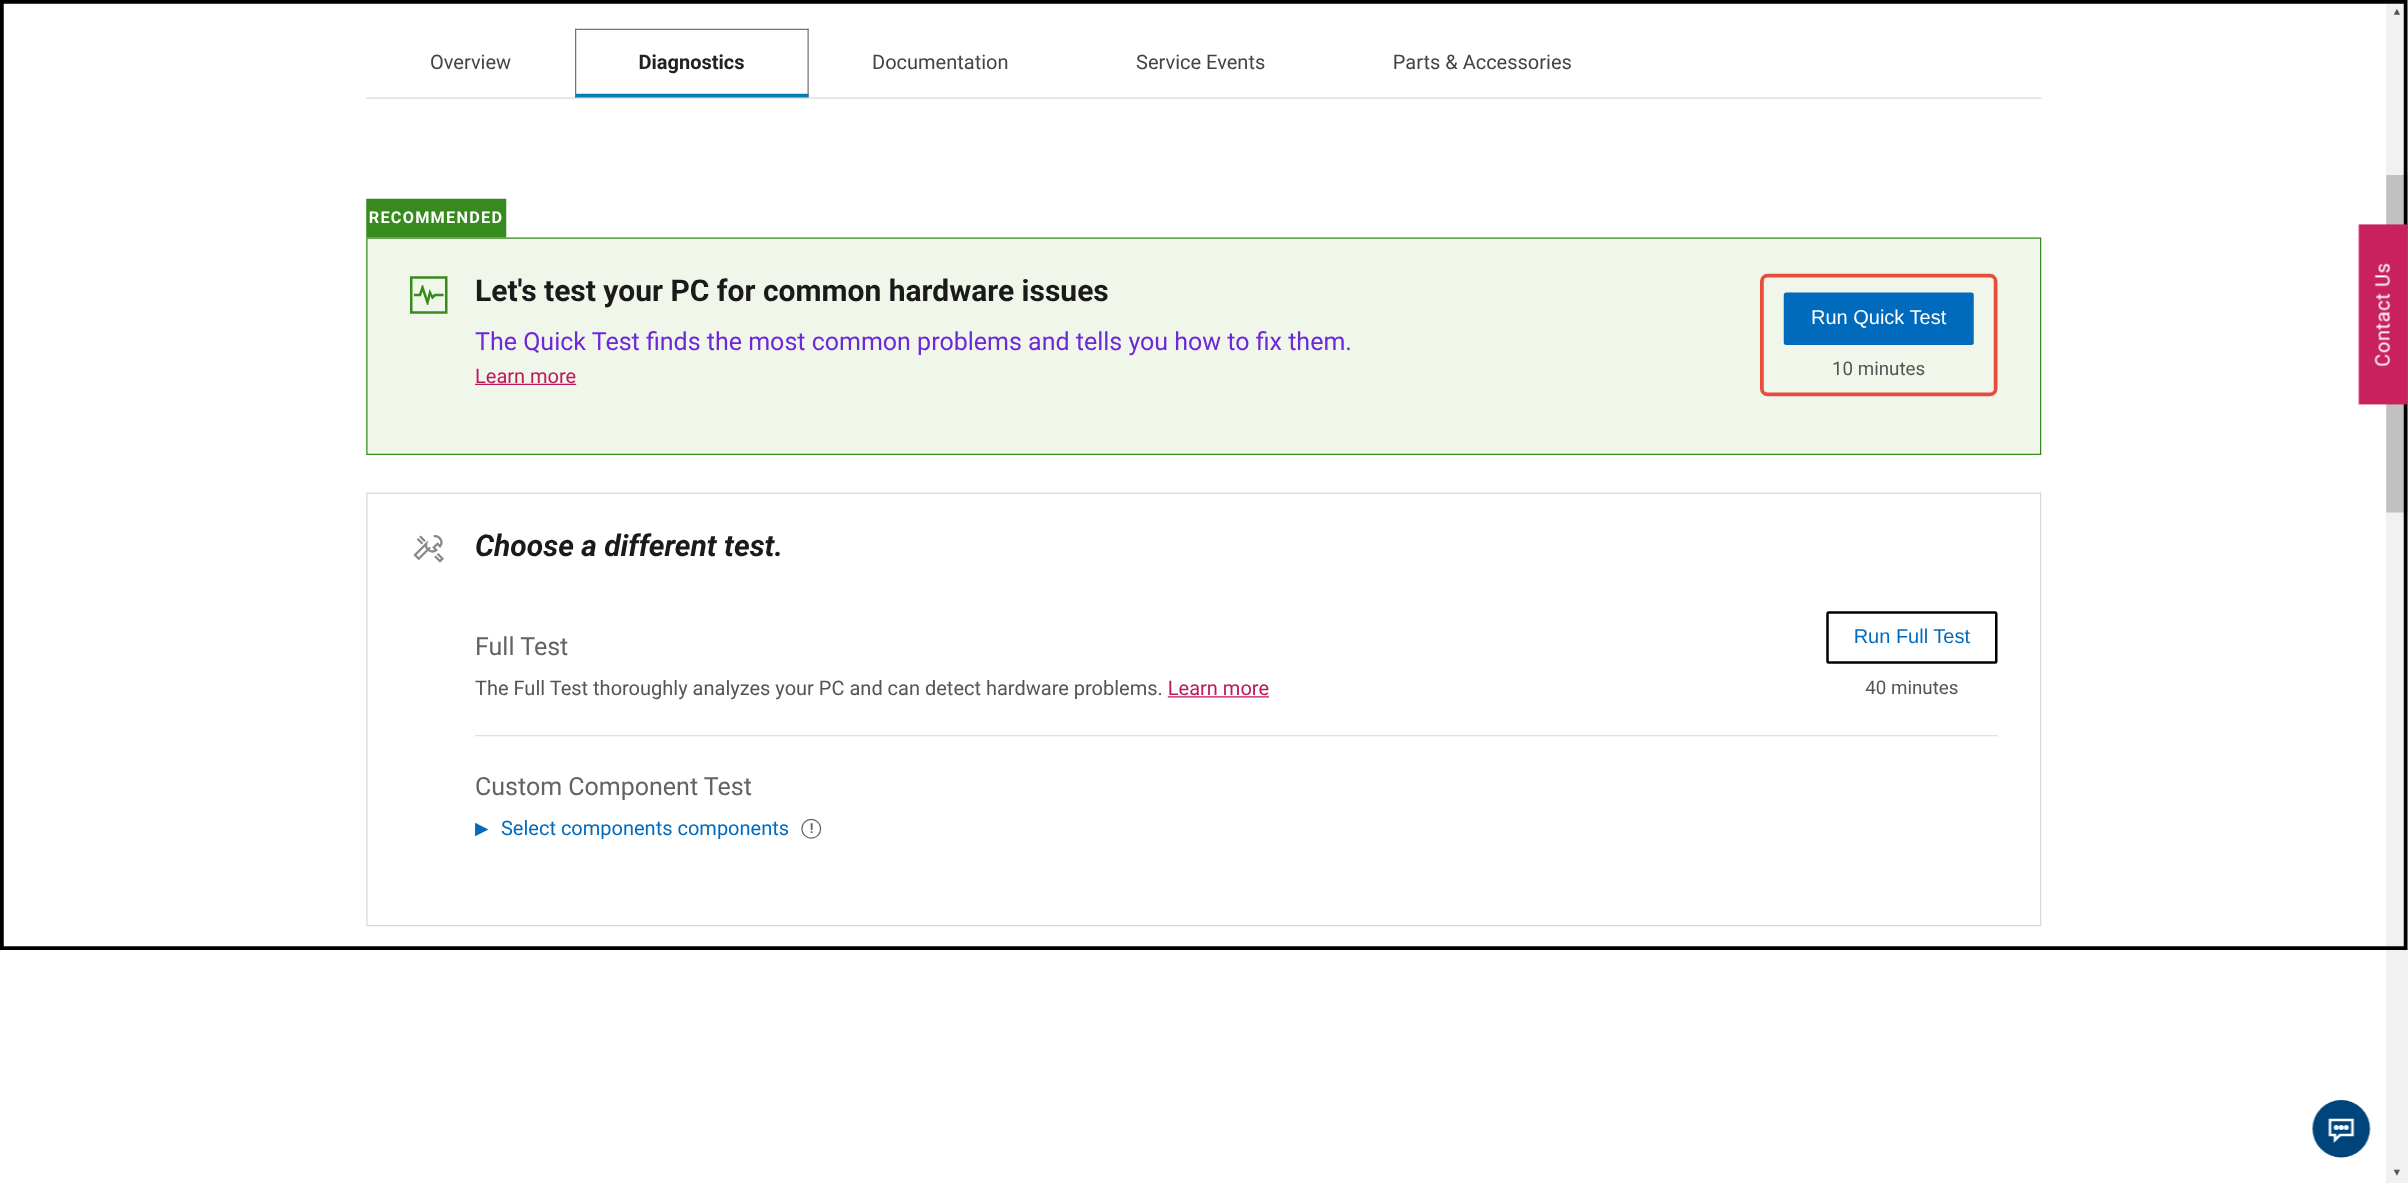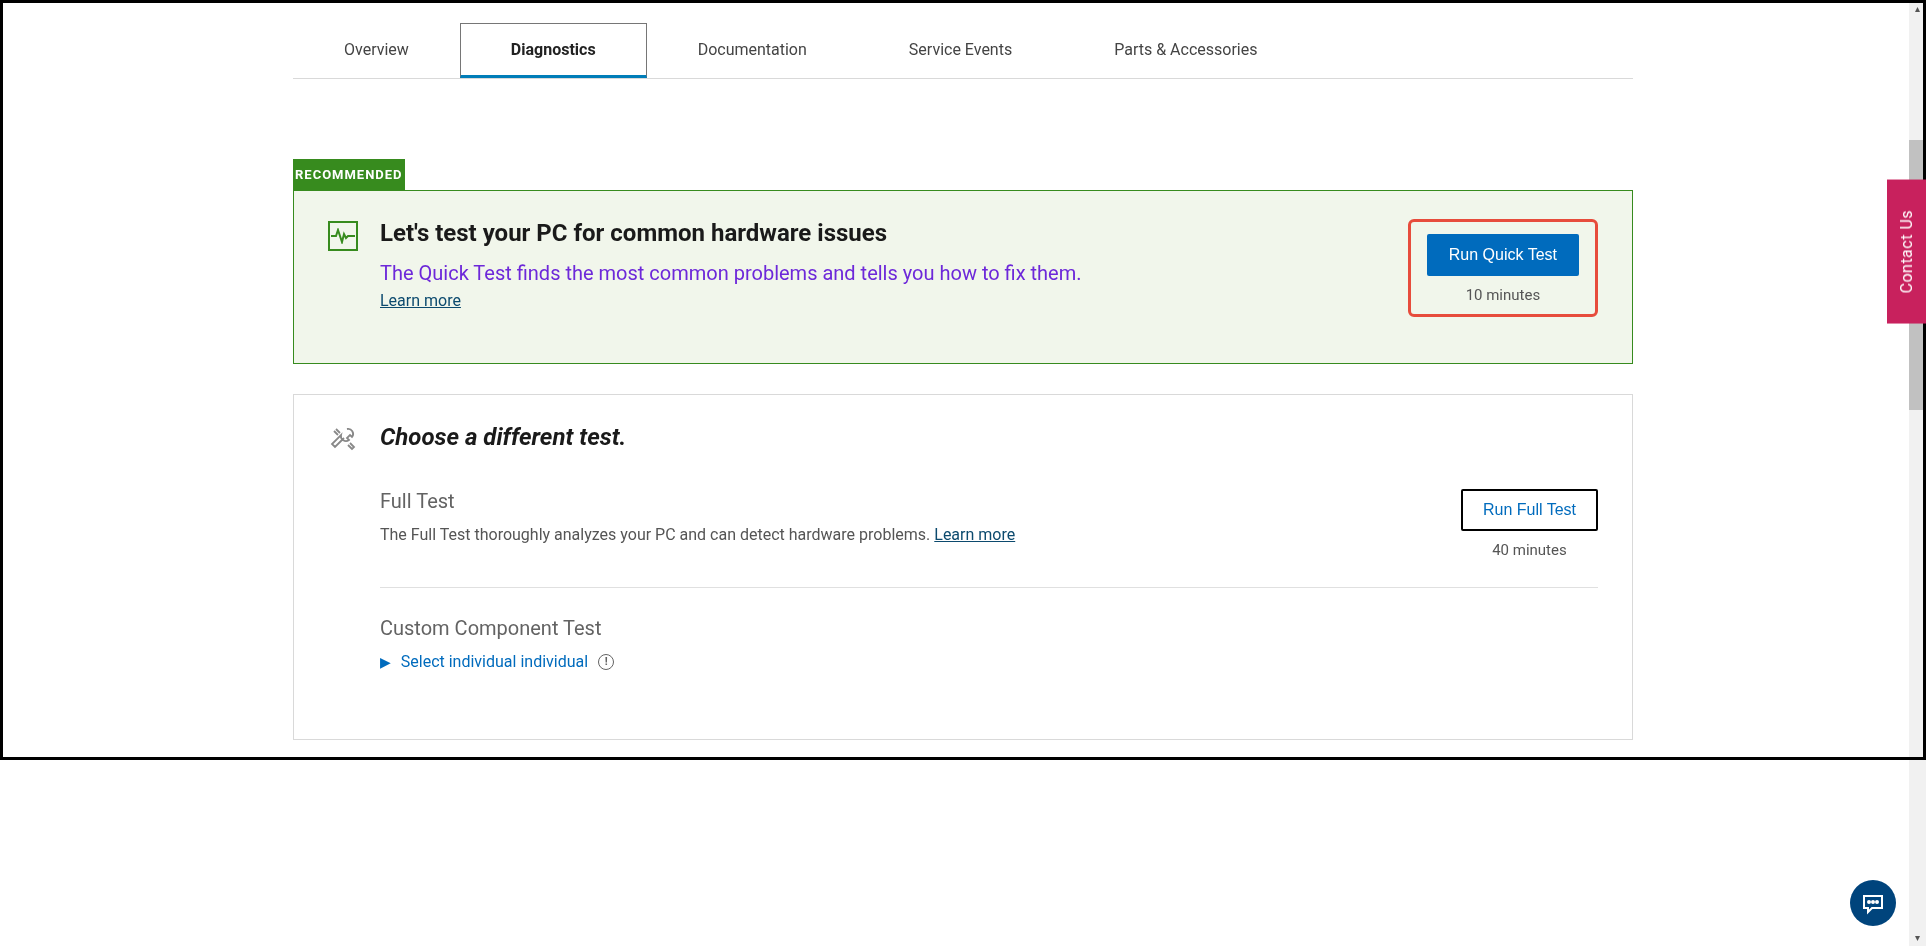--- a/index.html
+++ b/index.html
@@ -85,21 +85,21 @@
       font-weight: 700;
       color: #1a1a1a;
       margin-bottom: 14px;
     }
     .panel-text p {
       font-size: 20px;
       color: #6d28d9;
       margin-bottom: 6px;
     }
     .learn-more {
-      color: #0c4a6e;
+      color: #be185d;
       text-decoration: underline;
       font-size: 16px;
       cursor: pointer;
     }
     .panel-right {
       text-align: center;
       flex-shrink: 0;
     }
     .highlight-box {
       border: 3px solid #e74c3c;
@@ -171,20 +171,21 @@
     .test-row {
       display: flex;
       justify-content: space-between;
       align-items: flex-start;
     }
     .test-row-left h3 {
       font-size: 20px;
       font-weight: 400;
       color: #636363;
       margin-bottom: 12px;
+      margin-top: 16px;
     }
     .test-row-left p {
       font-size: 16px;
       color: #555;
     }
     .test-row-right {
       text-align: center;
       flex-shrink: 0;
     }
     .test-row-right .duration {
@@ -348,21 +349,21 @@
             <button class="btn-outline">Run Full Test</button>
             <div class="duration">40 minutes</div>
           </div>
         </div>
       </div>
 
       <div class="test-section">
         <h3 style="font-size:20px;font-weight:400;color:#636363;margin-bottom:12px;">Custom Component Test</h3>
         <div class="custom-expand">
           <span class="caret">▶</span>
-          <span class="custom-expand-text">Select individual individual</span>
+          <span class="custom-expand-text">Select components components</span>
           <span class="info-circle">!</span>
         </div>
       </div>
     </div>
   </div>
 </div>
 
 <div class="contact-tab">Contact Us</div>
 
 <div class="chat-bubble">

